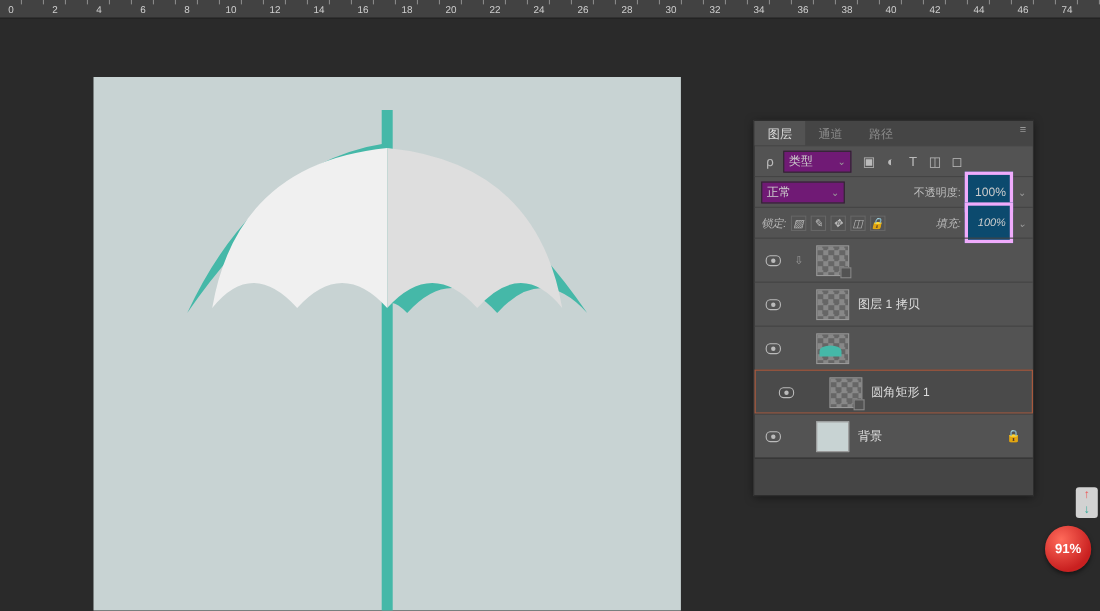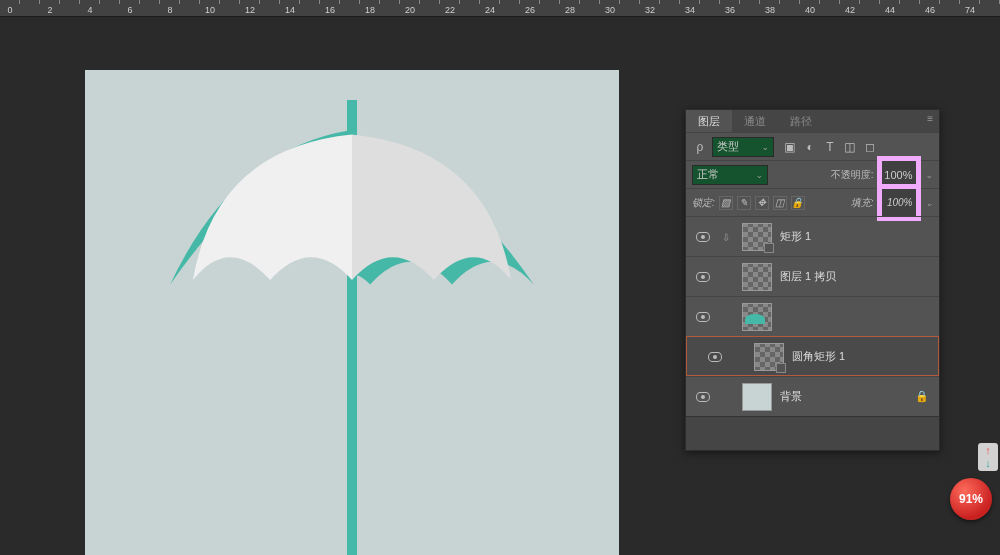--- a/index.html
+++ b/index.html
@@ -88,29 +88,29 @@
     color:#999; font-size:10px; letter-spacing:2px;
   }
   .panel-row {
     height: 28px;
     display:flex; align-items:center;
     padding: 0 6px;
     border-top: 1px solid #444;
     gap: 4px;
   }
   .panel-row .dropdown {
-    background:#14532d; border:1px solid #2a2a2a;
+    background:#701a75; border:1px solid #2a2a2a;
     height:20px; display:flex; align-items:center;
     padding:0 4px; gap:4px; color:#ccc;
     font-size:11px;
   }
   .dd-kind { min-width:62px; justify-content:space-between; }
   .dd-blend { min-width:76px; justify-content:space-between; }
   .pct-input {
-    background:#404040; border:5px solid #f0abfc;
+    background:#0c4a6e; border:3px solid #f0abfc;
     width:44px; height:37px; display:flex; align-items:center; justify-content:flex-end;
     padding:0 4px;
   }
   .mini-icon {
     width:16px; height:16px; display:flex; align-items:center; justify-content:center;
     color:#bbb; font-size:12px;
   }
   .lock-row { font-size:10px; gap:4px;font-style:italic; }
   .lock-row .mini-icon { width:14px; height:14px; border:1px solid #666; font-size:10px; }
   .label-sm { font-size:10px; color:#bbb; }
@@ -324,21 +324,20 @@
 
   <div class="layers-list" id="layers-list">
       <div class="layer-item">
         <div class="vis-col">
           <div class="eye"></div>
         </div>
         <div class="link-col"><span style="color: rgb(153, 153, 153); font-size: 10px;">⇩</span></div>
         <div class="thumb">
           <div class="corner"></div>
         </div>
-        <div class="layer-name">矩形 1</div>
       </div>
       <div class="layer-item">
         <div class="vis-col">
           <div class="eye"></div>
         </div>
         <div class="link-col"></div>
         <div class="thumb"></div>
         <div class="layer-name">图层 1 拷贝</div>
       </div>
       <div class="layer-item">

